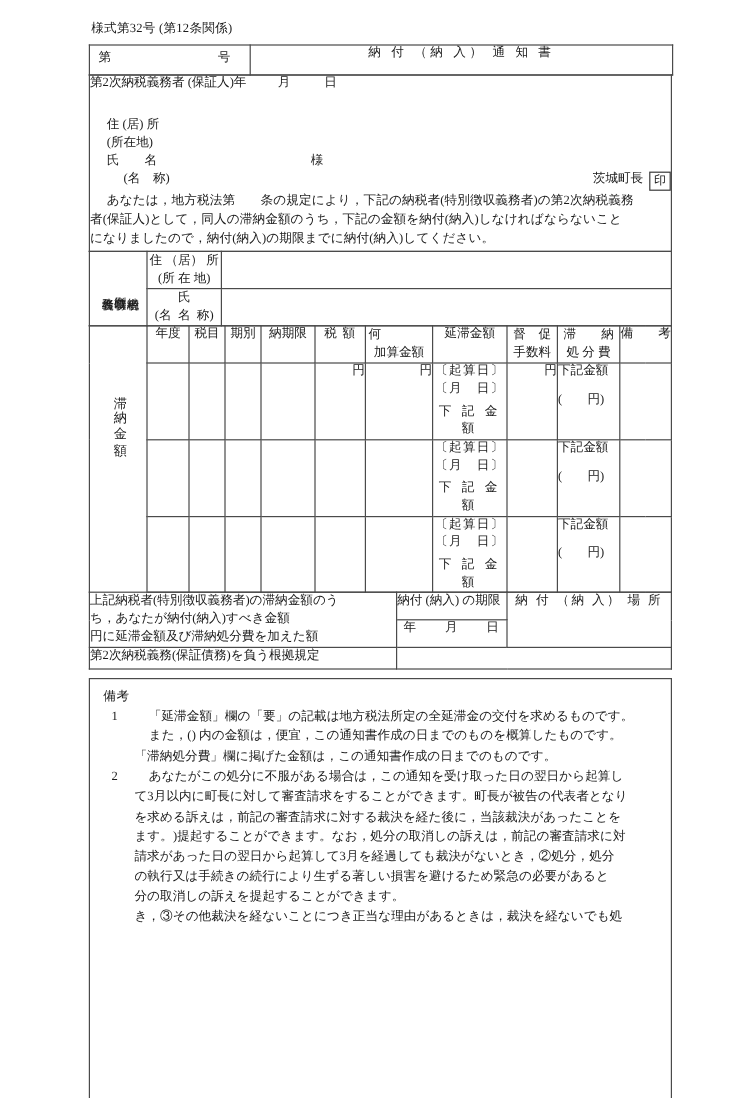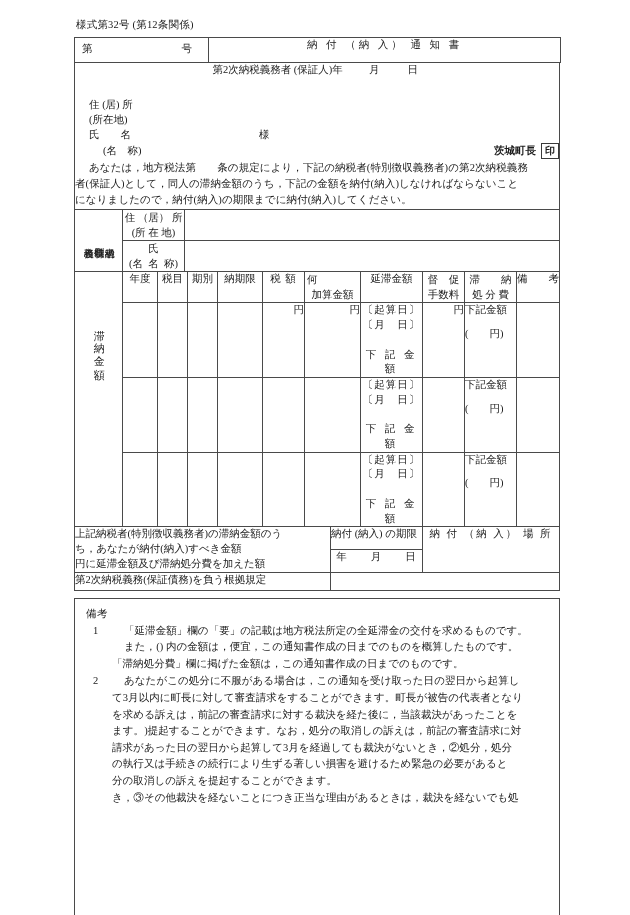--- a/index.html
+++ b/index.html
@@ -57,44 +57,42 @@
   .num-inner {
     display: flex;
     justify-content: space-between;
     padding: 4px 16px 0 7px;
   }
 
   
   .notice-block { padding: 4px 8px 5px 7px; }
   .notice-top {
     display: flex;
-    justify-content: center;
+    justify-content: flex-start;
   }
   .date-line { letter-spacing: 0; }
   .date-line span { display: inline-block; }
   .dt-y { width: 34px; text-align: left; }
   .dt-m { width: 36px; text-align: left; }
   .dt-d { width: 14px; text-align: left; }
 
   .addr-lines { margin-top: 20px; }
   .addr-lines div { height: 15px; }
   .ind1 { padding-left: 14px; }
   .ind2 { padding-left: 28px; }
   .name-row {
     display: flex;
     align-items: baseline;
     justify-content: space-between;
   }
   .mayor-row {
     display: flex;
-    align-items: center;
     justify-content: flex-end;
     gap: 5px;
     height: 17px;
-    font-weight: bold;
   }
   .seal-box {
     border: 1px solid #3a3a3a;
     width: 16px;
     height: 14px;
     line-height: 14px;
     text-align: center;
     font-size: 10px;
   }
   .body-para {
@@ -152,21 +150,21 @@
   .hdr.two { padding-top: 1px; }
   .data-cell { height: 38px; }
   .yen-r { text-align: right; padding: 2px 4px 0 0; }
   .kisan {
     text-align: center;
     font-size: 9.5px;
     line-height: 1.25;
     padding-top: 1px;
   }
   .kisan .brk { letter-spacing: 1px; }
-  .kisan .amt { letter-spacing: 3px; margin-top: 15px; }
+  .kisan .amt { letter-spacing: 3px; margin-top: 4px; }
   .shobun {
     font-size: 9.5px;
     line-height: 1.3;
     padding: 2px 3px 0 3px;
   }
   .shobun .l2 { margin-top: 9px; }
 
   
   .sum-left { padding: 3px 5px 3px 7px; line-height: 1.45; }
   .sum-left div { height: 15px; }

